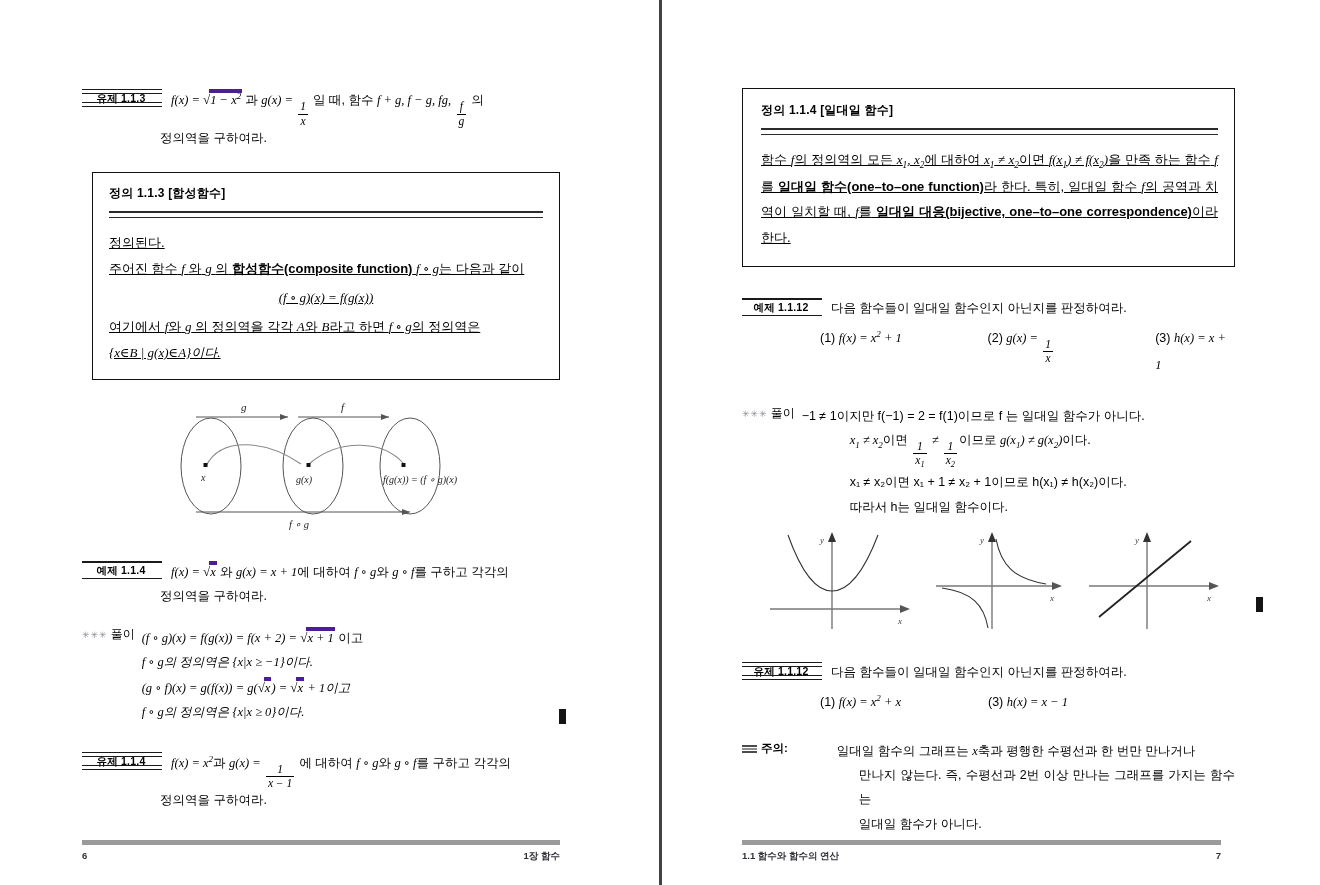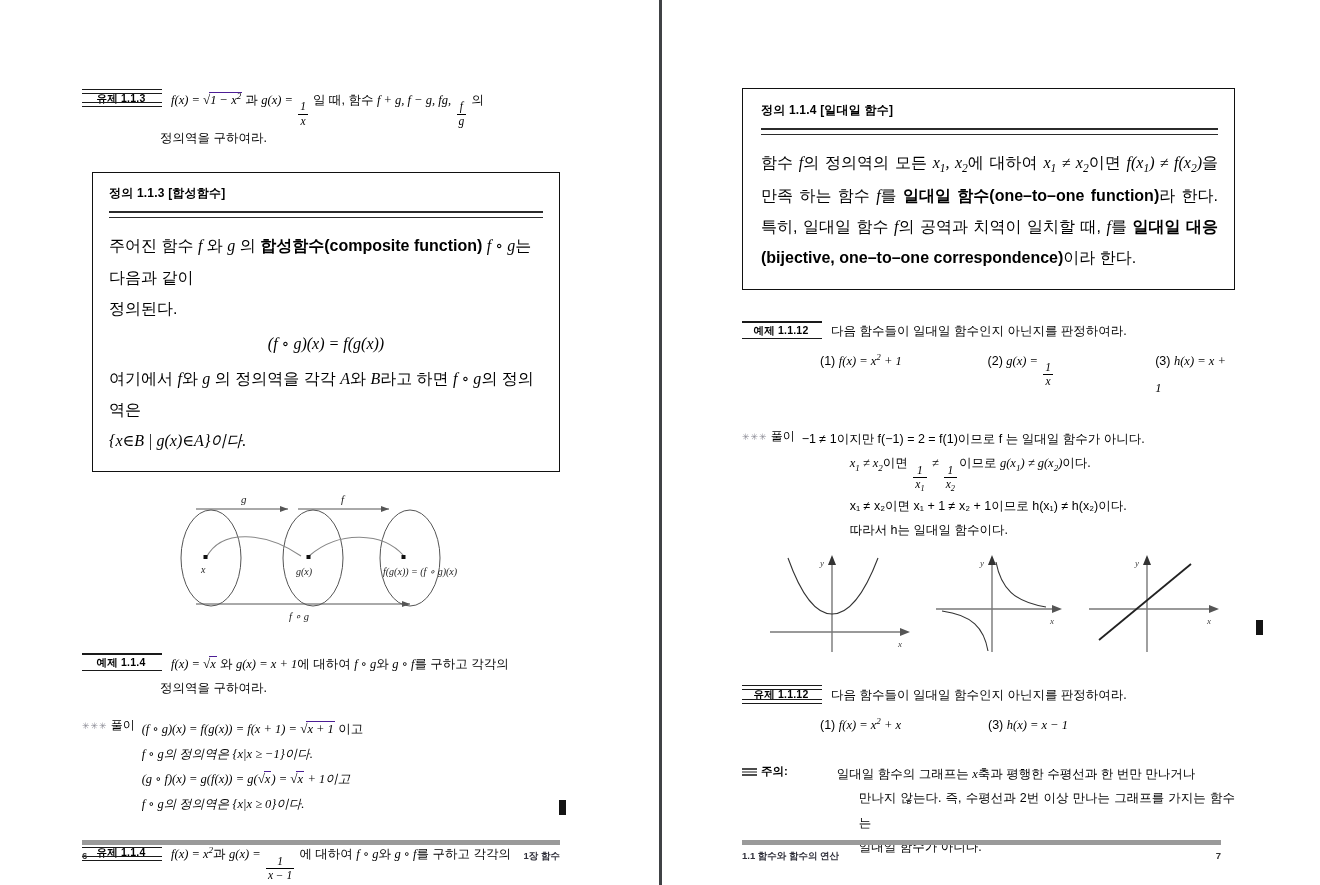--- a/index.html
+++ b/index.html
@@ -128,22 +128,23 @@
     letter-spacing: .2px;
     padding-bottom: 9px;
   }
   .def-rule {
     height: 4px;
     border-top: 2px solid #2b2b2b;
     border-bottom: 1px solid #2b2b2b;
     margin-bottom: 12px;
   }
   .def-body {
-    font-size: 16px;
+    font-size: 13px;
     line-height: 1.95;
+    text-decoration: underline;
   }
   .def-body .centered {
     text-align: center;
     padding: 4px 0 4px 0;
   }
 
   
   .solution {
     display: flex;
     align-items: flex-start;
@@ -269,21 +270,21 @@
     padding: 0 2px;
     border-top: 1px solid #000;
     margin-top: 1px;
   }
   .sqrt {
     display: inline-block;
     white-space: nowrap;
   }
   .sqrt .rad { font-size: 1.05em; }
   .sqrt .arg {
-    border-top: 1px solid #4c1d95;
+    border-top: 4px solid #4c1d95;
     padding: 0 1px;
     margin-left: -1px;
   }
   sup.exp { font-size: .72em; vertical-align: super; }
   sub.idx { font-size: .72em; vertical-align: sub; }
 
   
   .diagram-wrap {
     margin: 14px 0 10px 0;
     display: flex;
@@ -339,30 +340,30 @@
             <span>의</span>
           </div>
         </div>
         <div class="prob-cont">정의역을 구하여라.</div>
       </div>
 
       <div class="defbox">
         <div class="def-title">정의 1.1.3 [합성함수]</div>
         <div class="def-rule"></div>
         <div class="def-body">
+          <div>정의된다.</div>
           <div>
             <span>주어진 함수</span>
             <span class="mathtext">f</span>
             <span>와</span>
             <span class="mathtext">g</span>
             <span>의</span>
             <b>합성함수(composite function)</b>
             <span class="mathtext">f ∘ g</span><span>는 다음과 같이</span>
           </div>
-          <div>정의된다.</div>
           <div class="centered mathtext">(f ∘ g)(x) = f(g(x))</div>
           <div>
             <span>여기에서</span>
             <span class="mathtext">f</span><span>와</span>
             <span class="mathtext">g</span>
             <span>의 정의역을 각각</span>
             <span class="mathtext">A</span><span>와</span>
             <span class="mathtext">B</span><span>라고 하면</span>
             <span class="mathtext">f ∘ g</span><span>의 정의역은</span>
           </div>
@@ -415,21 +416,21 @@
         </div>
         <div class="prob-cont">정의역을 구하여라.</div>
       </div>
 
       <div class="solution">
         <div class="sol-marker">
           <span class="asterisks">✳✳✳</span><span>풀이</span>
         </div>
         <div class="sol-body">
           <div>
-            <span class="mathtext">(f ∘ g)(x) = f(g(x)) = f(x + 1) = </span><span class="mathtext sqrt"><span class="rad">√</span><span class="arg">x + 1</span></span>
+            <span class="mathtext">(f ∘ g)(x) = f(g(x)) = f(x + 2) = </span><span class="mathtext sqrt"><span class="rad">√</span><span class="arg">x + 1</span></span>
             <span>이고</span>
           </div>
           <div class="mathtext">f ∘ g의 정의역은 {x|x ≥ −1}이다.</div>
           <div>
             <span class="mathtext">(g ∘ f)(x) = g(f(x)) = g(</span><span class="mathtext sqrt"><span class="rad">√</span><span class="arg">x</span></span><span class="mathtext">) = </span><span class="mathtext sqrt"><span class="rad">√</span><span class="arg">x</span></span>
             <span class="mathtext">+ 1이고</span>
           </div>
           <div class="mathtext">
             <span>f ∘ g의 정의역은 {x|x ≥ 0}이다.</span>
             <span class="qed qed-float"></span>

